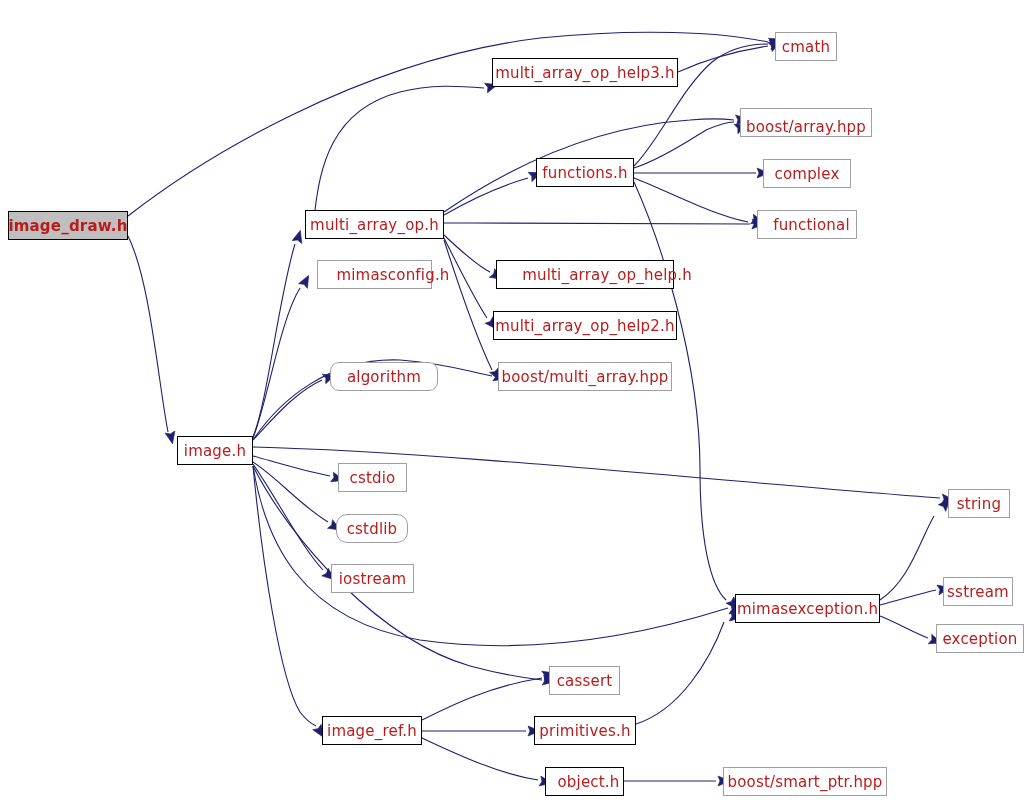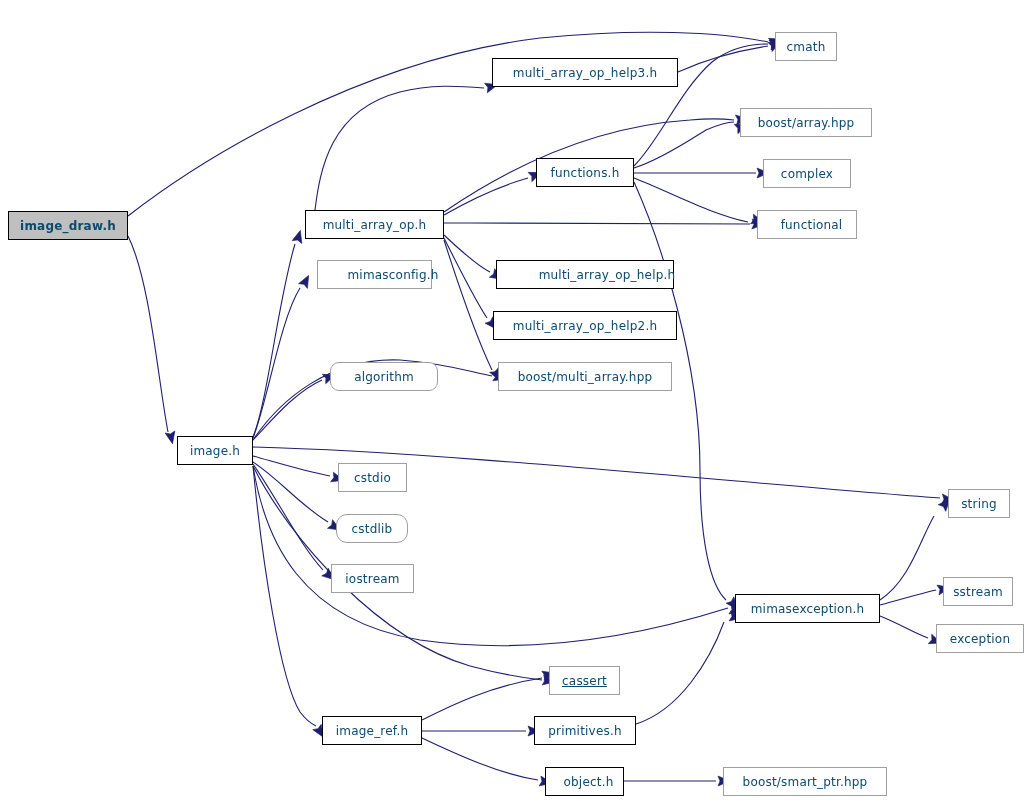--- a/index.html
+++ b/index.html
@@ -32,22 +32,22 @@
     stroke-width: 0.6;
   }
   .node-box {
     position: absolute;
     box-sizing: border-box;
     display: flex;
     align-items: center;
     justify-content: center;
     background: #ffffff;
     border: 1px solid #a0a0a0;
-    color: #0c4a6e;
-    font-size: 12px;
+    color: #b91c1c;
+    font-size: 15px;
     letter-spacing: 0.2px;
     white-space: nowrap;
     cursor: pointer;
   }
   .node-box.kind-internal {
     border: 1px solid #000000;
   }
   .node-box.kind-current {
     border: 1px solid #000000;
     background: #bfbfbf;
@@ -138,21 +138,21 @@
   <div id="node-layer">
       <div class="node-box kind-current" style="left: 8px; top: 211px; width: 120px; height: 29px;">
         <span class="node-label">image_draw.h</span>
       </div>
       <div class="node-box kind-internal" style="left: 492px; top: 58px; width: 186px; height: 29px;">
         <span class="node-label">multi_array_op_help3.h</span>
       </div>
       <div class="node-box kind-external" style="left: 775px; top: 32px; width: 62px; height: 29px;">
         <span class="node-label">cmath</span>
       </div>
-      <div class="node-box kind-external" style="left: 740px; top: 108px; width: 132px; height: 29px;">
+      <div class="node-box kind-external" style="left: 740px; top: 108px; width: 132px; height: 29px; align-items: flex-end;">
         <span class="node-label">boost/array.hpp</span>
       </div>
       <div class="node-box kind-internal" style="left: 536px; top: 158px; width: 98px; height: 29px;">
         <span class="node-label">functions.h</span>
       </div>
       <div class="node-box kind-external" style="left: 763px; top: 159px; width: 88px; height: 29px;">
         <span class="node-label">complex</span>
       </div>
       <div class="node-box kind-external" style="left: 757px; top: 210px; width: 100px; height: 29px; padding-left: 9px;">
         <span class="node-label">functional</span>
@@ -192,21 +192,21 @@
       </div>
       <div class="node-box kind-external" style="left: 943px; top: 577px; width: 70px; height: 29px;">
         <span class="node-label">sstream</span>
       </div>
       <div class="node-box kind-internal" style="left: 735px; top: 594px; width: 145px; height: 29px;">
         <span class="node-label">mimasexception.h</span>
       </div>
       <div class="node-box kind-external" style="left: 936px; top: 624px; width: 88px; height: 29px;">
         <span class="node-label">exception</span>
       </div>
-      <div class="node-box kind-external" style="left: 549px; top: 666px; width: 71px; height: 29px; text-decoration: underline;">
+      <div class="node-box kind-external" style="left: 549px; top: 666px; width: 71px; height: 29px;">
         <span class="node-label">cassert</span>
       </div>
       <div class="node-box kind-internal" style="left: 322px; top: 716px; width: 100px; height: 29px;">
         <span class="node-label">image_ref.h</span>
       </div>
       <div class="node-box kind-internal" style="left: 534px; top: 716px; width: 102px; height: 29px;">
         <span class="node-label">primitives.h</span>
       </div>
       <div class="node-box kind-internal" style="left: 545px; top: 767px; width: 79px; height: 29px; padding-left: 8px;">
         <span class="node-label">object.h</span>

